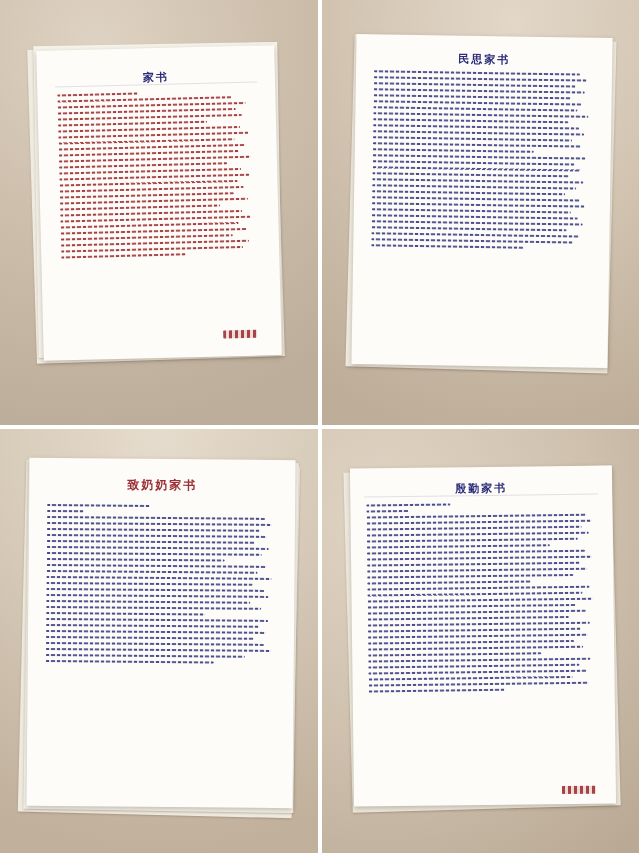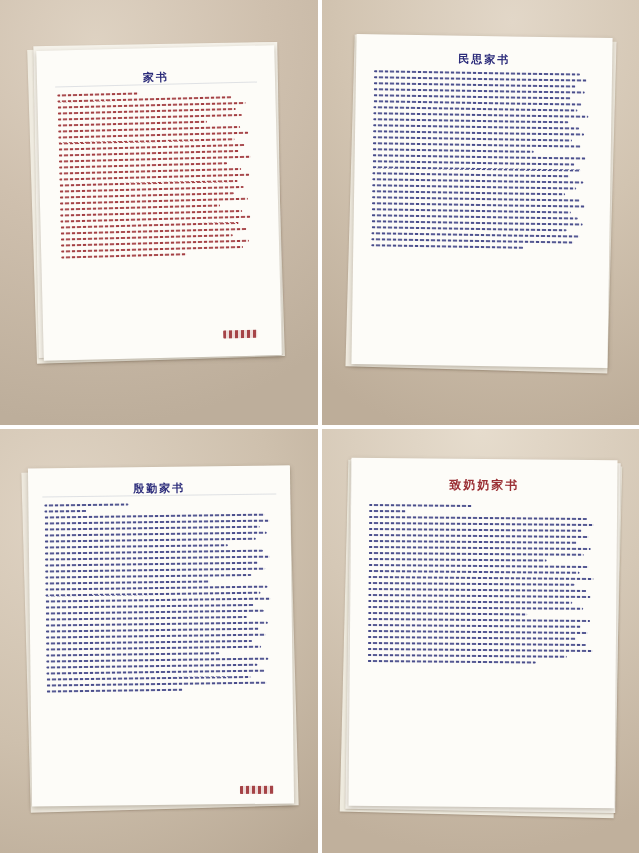--- a/index.html
+++ b/index.html
@@ -214,20 +214,62 @@
           <div class="ln" style="width:87%;"></div>
           <div class="ln" style="width:93%;"></div>
           <div class="ln" style="width:90%;"></div>
           <div class="ln" style="width:68%;"></div>
         </div>
       </div>
     </div>
   </div>
 
   <div class="cell">
+    <div class="desk var4"></div>
+    <div class="stack" style="left:22px; top:34px; width:274px; height:352px; transform:rotate(1.4deg); background:#eeeade;"></div>
+    <div class="stack" style="left:26px; top:32px; width:270px; height:350px; transform:rotate(0.9deg); background:#f6f3ec;"></div>
+
+    <div class="page" style="left:28px; top:30px; width:266px; height:348px; transform:rotate(0.5deg);">
+      <div class="page-inner">
+        <div class="title red" style="position:absolute; left:0; right:0; top:18px; font-size:12px;">致奶奶家书</div>
+
+        <div class="lines" style="top:46px; left:18px; right:14px;">
+          <div class="ln" style="width:44%;"></div>
+          <div class="ln" style="width:16%;"></div>
+          <div class="ln" style="width:93%;"></div>
+          <div class="ln" style="width:96%;"></div>
+          <div class="ln" style="width:91%;"></div>
+          <div class="ln" style="width:94%;"></div>
+          <div class="ln" style="width:89%;"></div>
+          <div class="ln" style="width:95%;"></div>
+          <div class="ln" style="width:92%;"></div>
+          <div class="ln" style="width:76%;"></div>
+          <div class="ln" style="width:94%;"></div>
+          <div class="ln" style="width:90%;"></div>
+          <div class="ln" style="width:96%;"></div>
+          <div class="ln" style="width:88%;"></div>
+          <div class="ln" style="width:93%;"></div>
+          <div class="ln" style="width:95%;"></div>
+          <div class="ln" style="width:87%;"></div>
+          <div class="ln" style="width:92%;"></div>
+          <div class="ln" style="width:68%;"></div>
+          <div class="ln" style="width:95%;"></div>
+          <div class="ln" style="width:91%;"></div>
+          <div class="ln" style="width:94%;"></div>
+          <div class="ln" style="width:89%;"></div>
+          <div class="ln" style="width:93%;"></div>
+          <div class="ln" style="width:96%;"></div>
+          <div class="ln" style="width:85%;"></div>
+          <div class="ln" style="width:72%;"></div>
+        </div>
+      </div>
+    </div>
+  </div>
+
+  <div class="cell">
     <div class="desk var3"></div>
     <div class="stack" style="left:26px; top:40px; width:268px; height:340px; transform:rotate(-1.6deg); background:#eee9de;"></div>
 
     <div class="page" style="left:30px; top:38px; width:262px; height:338px; transform:rotate(-0.7deg);">
       <div class="page-inner">
         <div class="title" style="position:absolute; left:0; right:0; top:14px; font-size:11px;">殷勤家书</div>
         <div class="rule" style="top:28px; left:14px; right:14px;"></div>
 
         <div class="lines" style="top:36px; left:16px; right:12px;">
           <div class="ln" style="width:36%;"></div>
@@ -261,55 +303,13 @@
           <div class="ln" style="width:93%;"></div>
           <div class="ln" style="width:87%;"></div>
           <div class="ln" style="width:94%;"></div>
           <div class="ln" style="width:58%;"></div>
         </div>
         <div class="sign" style="right:20px; bottom:10px;"></div>
       </div>
     </div>
   </div>
 
-  <div class="cell">
-    <div class="desk var4"></div>
-    <div class="stack" style="left:22px; top:34px; width:274px; height:352px; transform:rotate(1.4deg); background:#eeeade;"></div>
-    <div class="stack" style="left:26px; top:32px; width:270px; height:350px; transform:rotate(0.9deg); background:#f6f3ec;"></div>
-
-    <div class="page" style="left:28px; top:30px; width:266px; height:348px; transform:rotate(0.5deg);">
-      <div class="page-inner">
-        <div class="title red" style="position:absolute; left:0; right:0; top:18px; font-size:12px;">致奶奶家书</div>
-
-        <div class="lines" style="top:46px; left:18px; right:14px;">
-          <div class="ln" style="width:44%;"></div>
-          <div class="ln" style="width:16%;"></div>
-          <div class="ln" style="width:93%;"></div>
-          <div class="ln" style="width:96%;"></div>
-          <div class="ln" style="width:91%;"></div>
-          <div class="ln" style="width:94%;"></div>
-          <div class="ln" style="width:89%;"></div>
-          <div class="ln" style="width:95%;"></div>
-          <div class="ln" style="width:92%;"></div>
-          <div class="ln" style="width:76%;"></div>
-          <div class="ln" style="width:94%;"></div>
-          <div class="ln" style="width:90%;"></div>
-          <div class="ln" style="width:96%;"></div>
-          <div class="ln" style="width:88%;"></div>
-          <div class="ln" style="width:93%;"></div>
-          <div class="ln" style="width:95%;"></div>
-          <div class="ln" style="width:87%;"></div>
-          <div class="ln" style="width:92%;"></div>
-          <div class="ln" style="width:68%;"></div>
-          <div class="ln" style="width:95%;"></div>
-          <div class="ln" style="width:91%;"></div>
-          <div class="ln" style="width:94%;"></div>
-          <div class="ln" style="width:89%;"></div>
-          <div class="ln" style="width:93%;"></div>
-          <div class="ln" style="width:96%;"></div>
-          <div class="ln" style="width:85%;"></div>
-          <div class="ln" style="width:72%;"></div>
-        </div>
-      </div>
-    </div>
-  </div>
-
 </div>
 
 </body></html>

